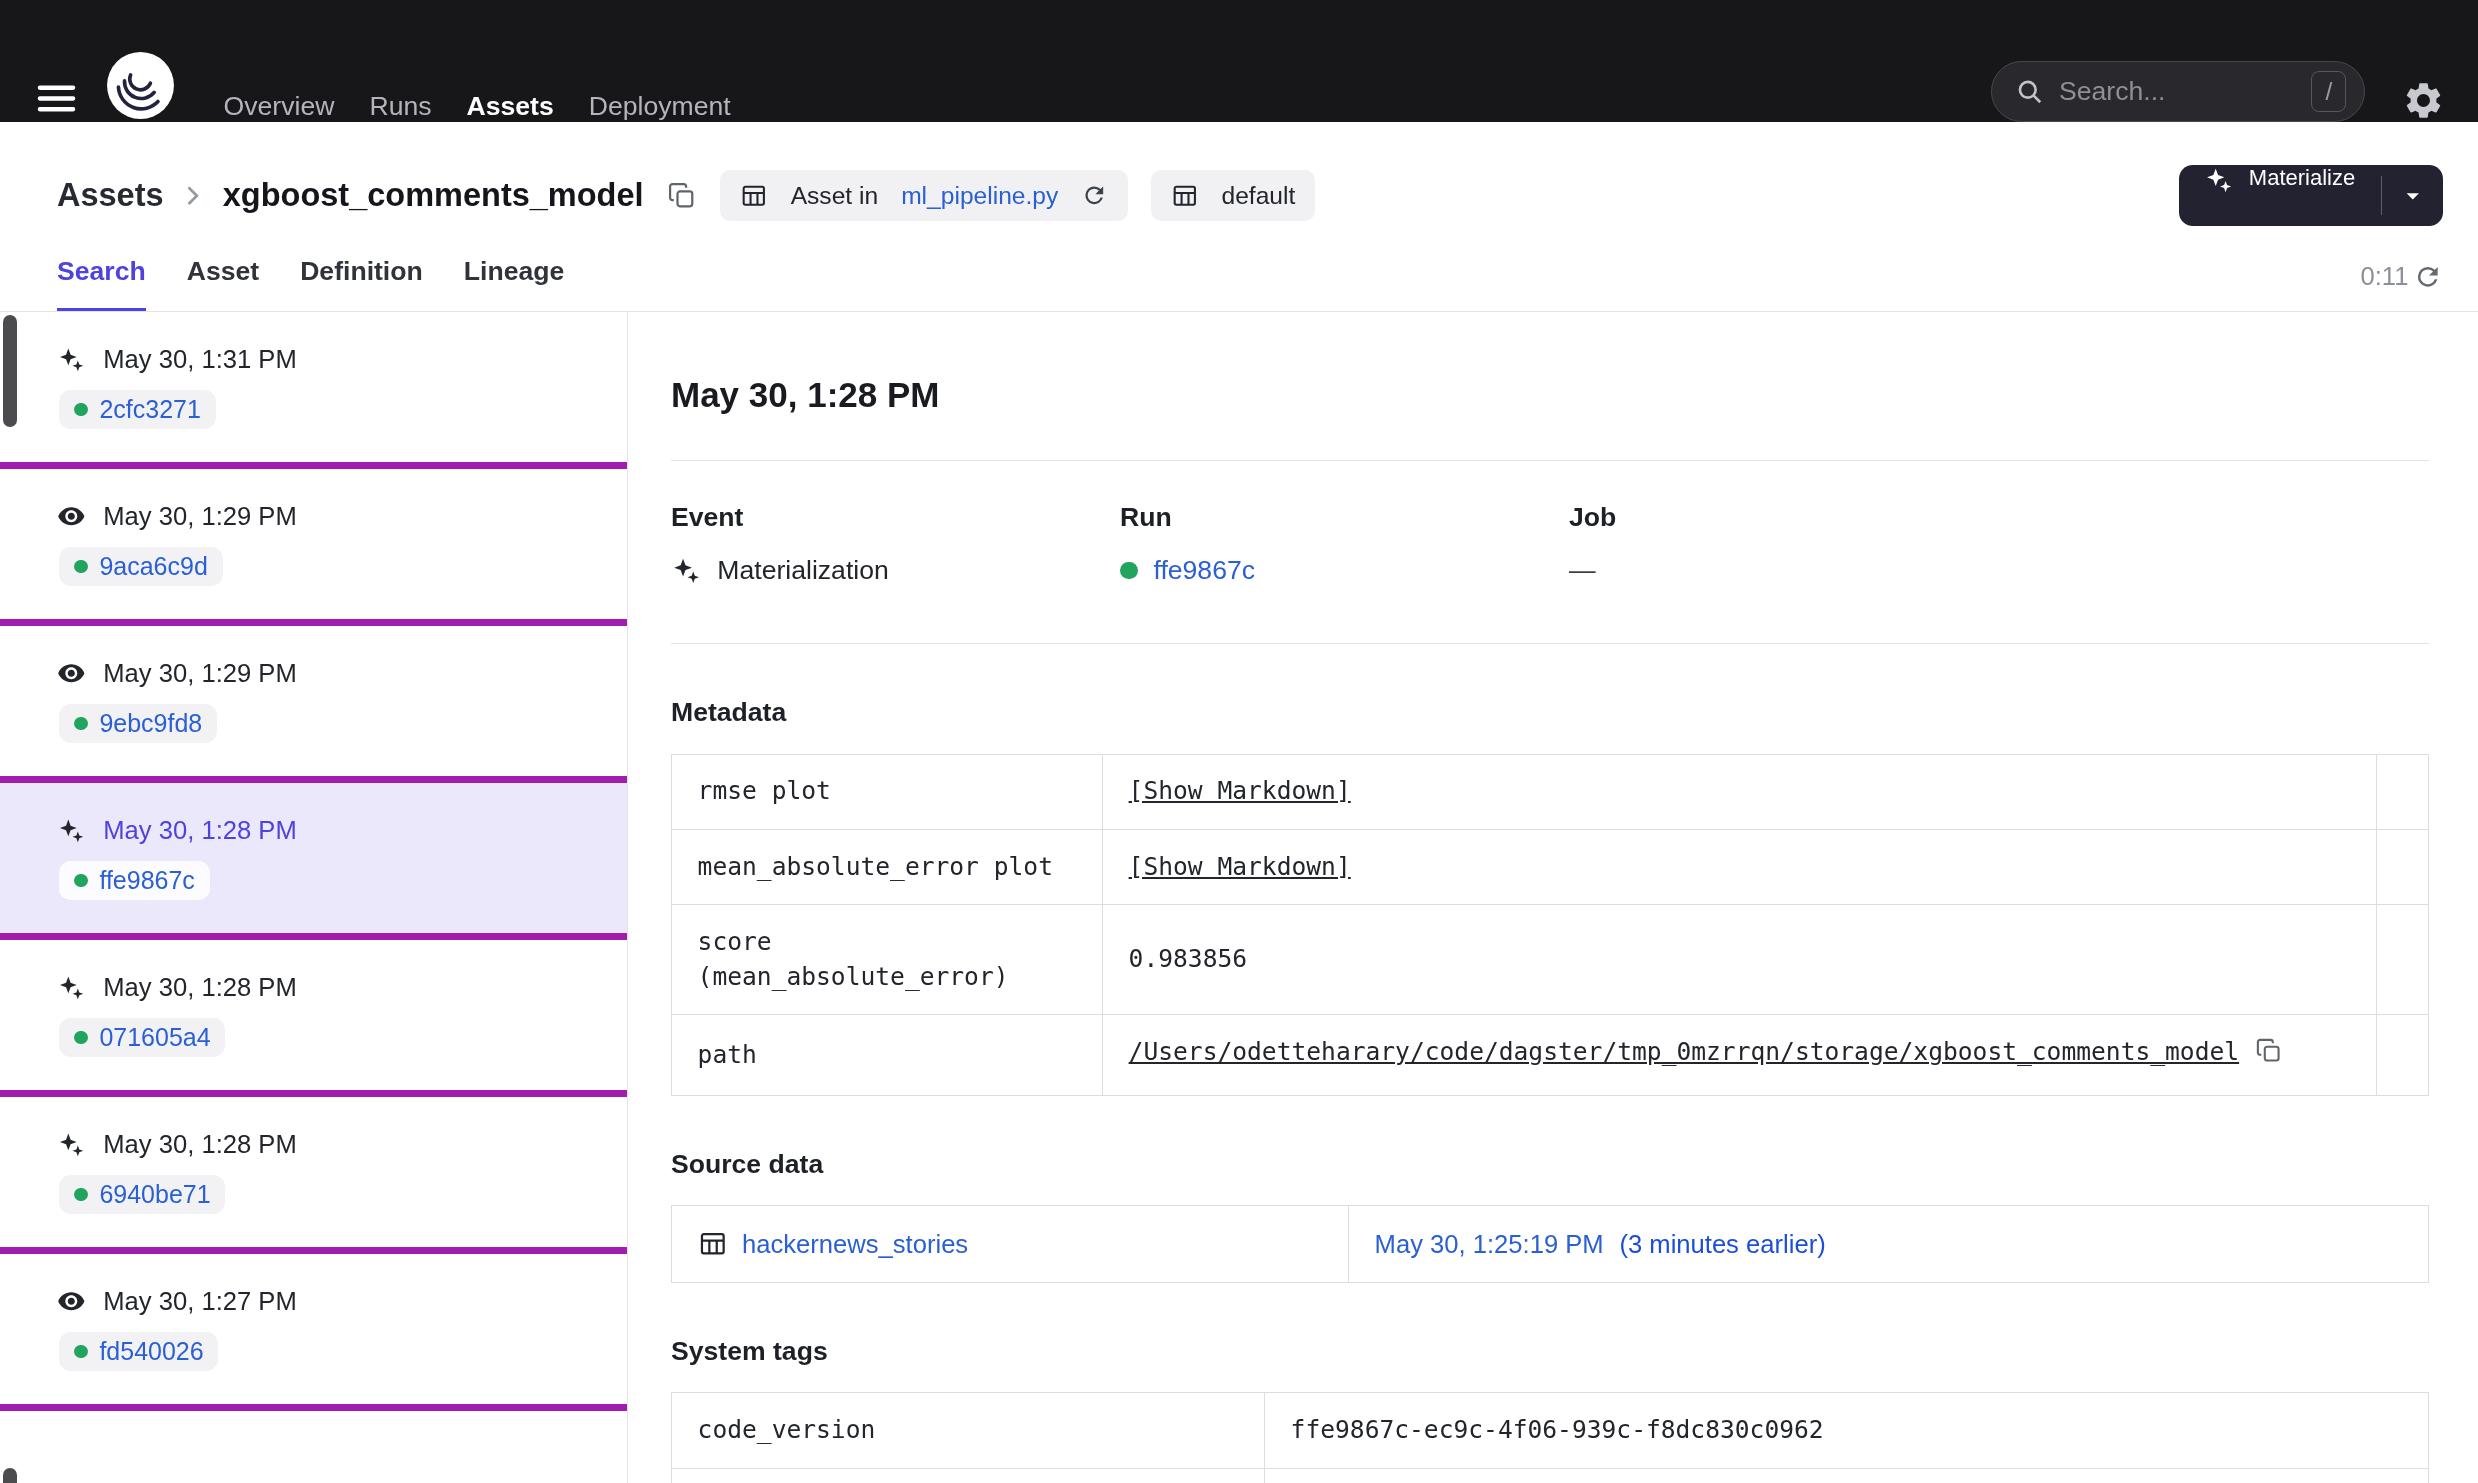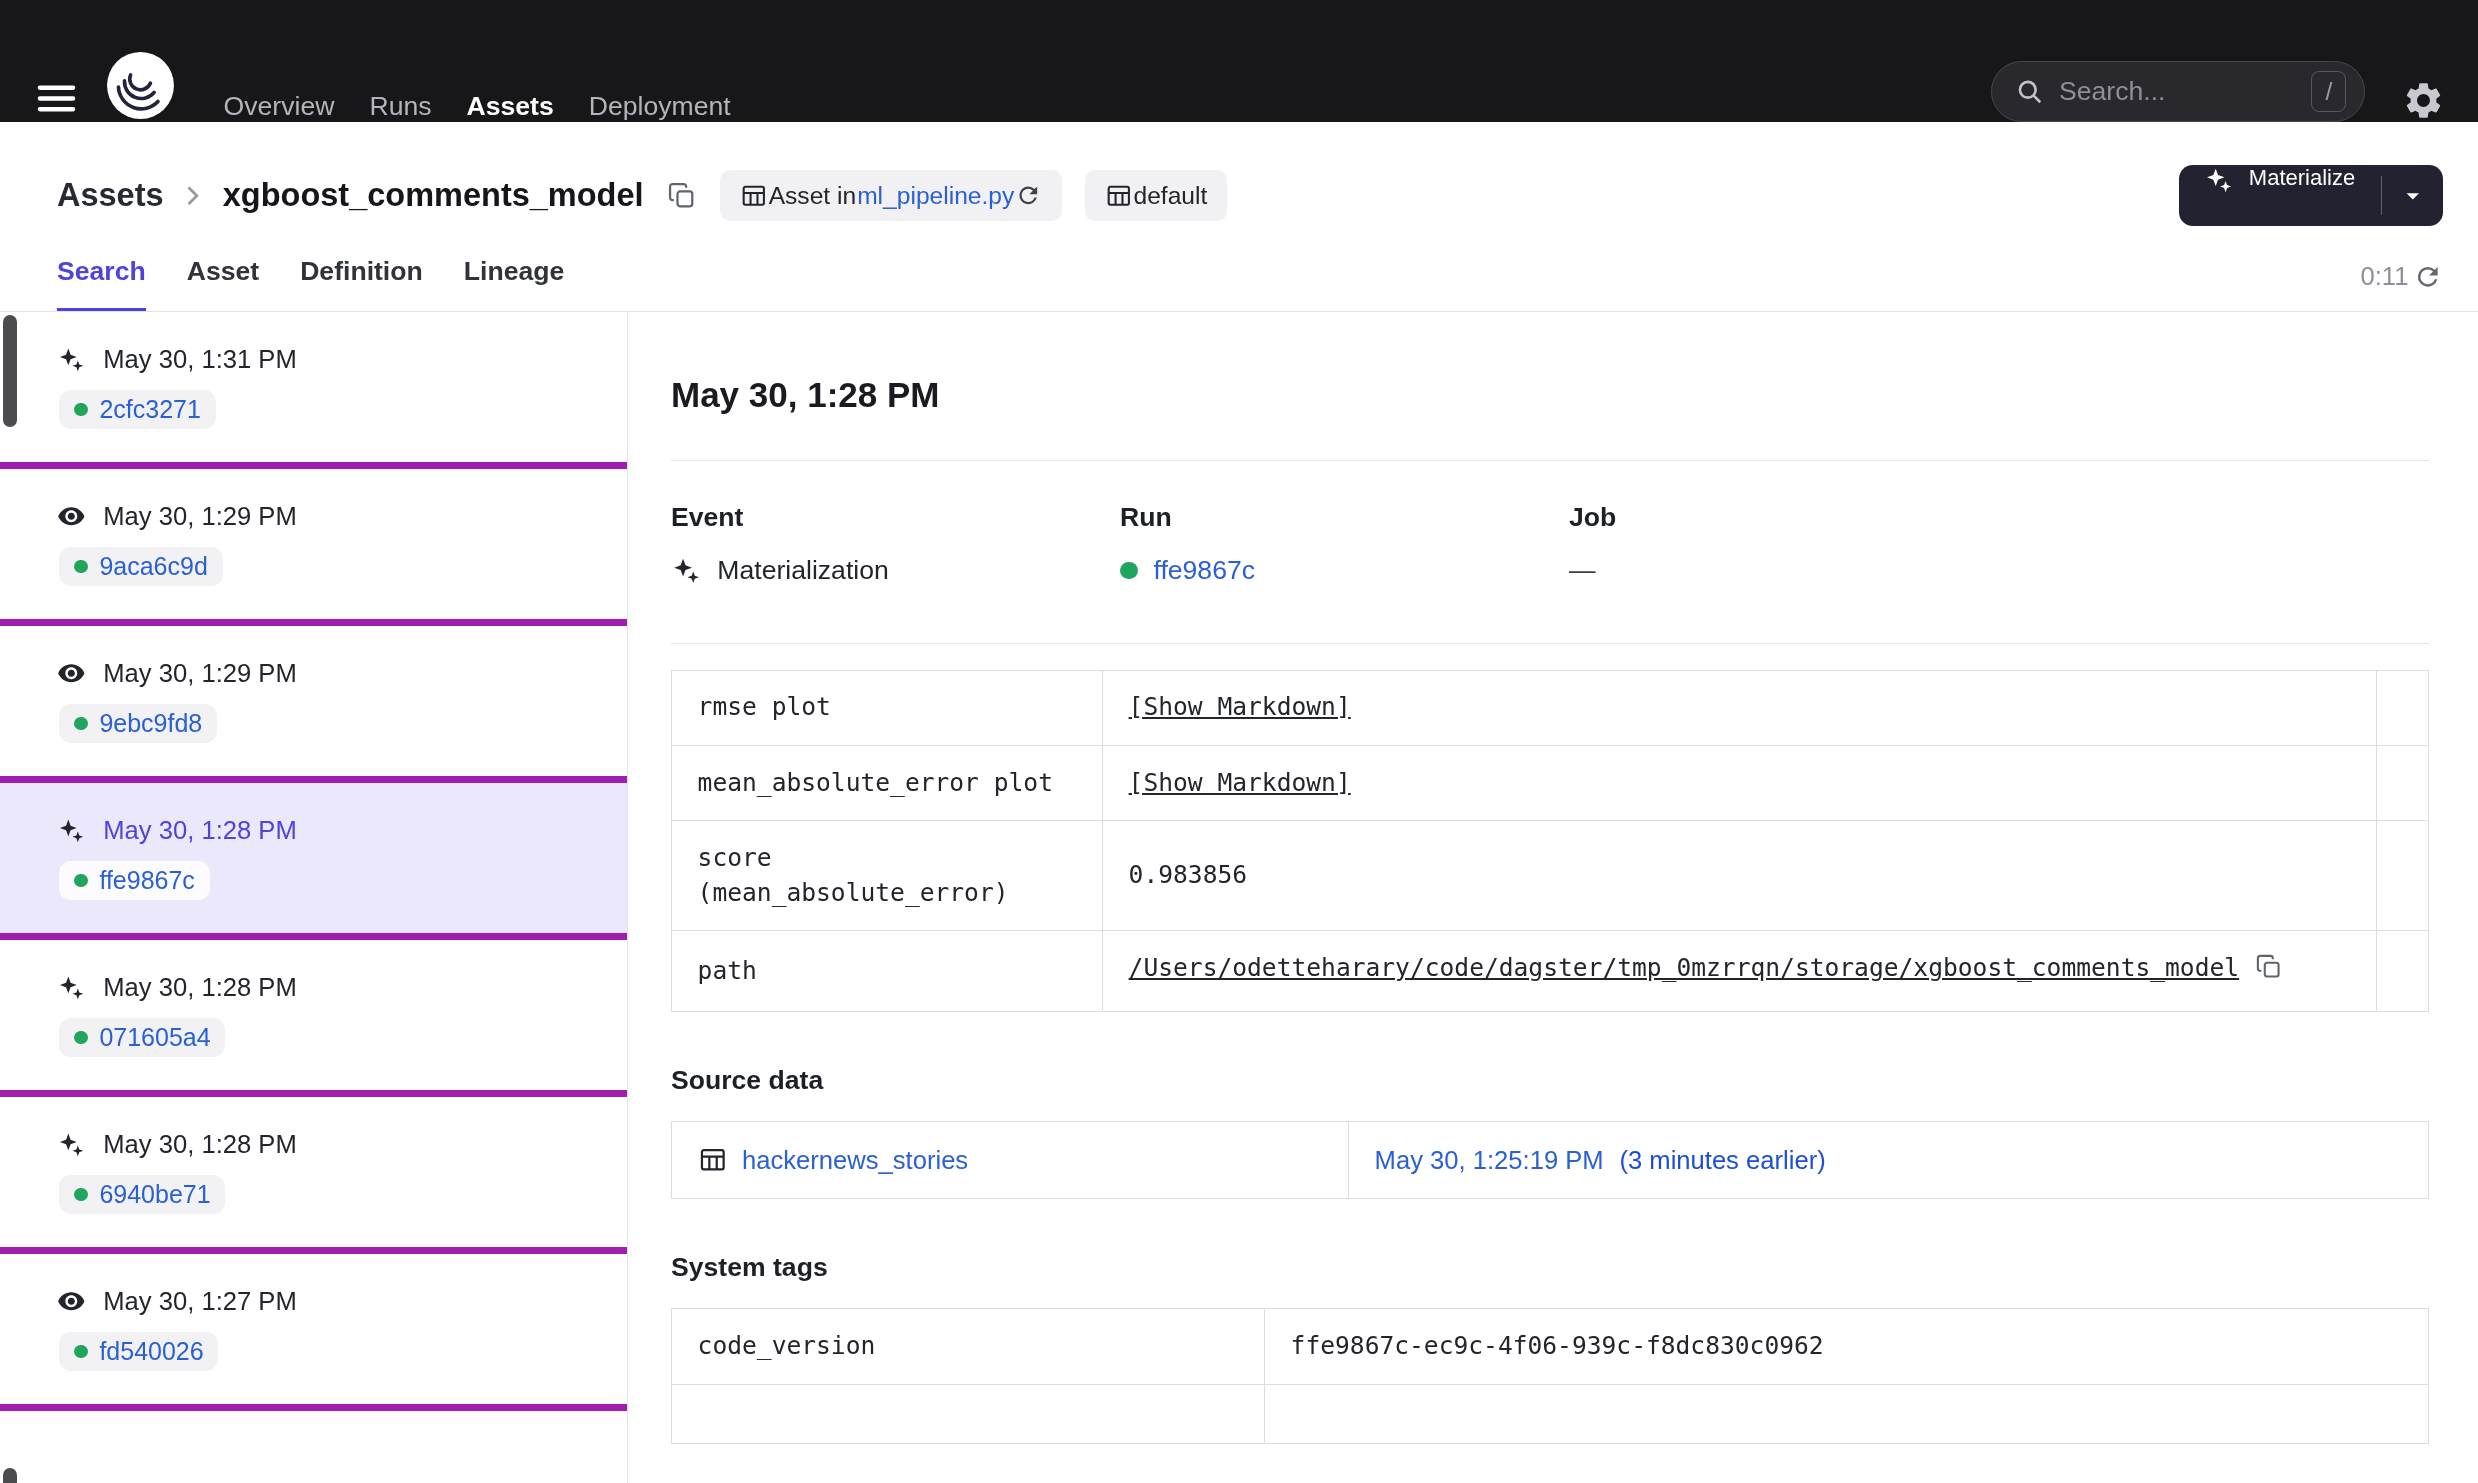--- a/index.html
+++ b/index.html
@@ -49,21 +49,21 @@
     padding:43px 35px 0 57px; gap:23.6px;
   }
   .breadcrumb { display:flex; align-items:center; gap:15.8px; font-size:32.5px; }
   .crumb-root { color:#272a33; font-weight:600; cursor:pointer; }
   .crumb-chev { color:#949aa2; }
   .crumb-chev svg { width:27.6px; height:27.6px; }
   .asset-name { color:#14161b; font-weight:700; }
   .icon-btn { color:#5f646c; cursor:pointer; }
   .icon-btn svg { width:29.6px; height:29.6px; }
   .badge {
-    display:flex; align-items:center; gap:1px;
+    display:flex; align-items:center; gap:23px;
     background:#f1f1f4; border-radius:10px; height:51px; padding:0 19.7px;
     font-size:24.6px; color:#23252c;
   }
   .badge .grid-ic { color:#23252c; }
   .badge .grid-ic svg { width:27.6px; height:27.6px; }
   .badge a { color:#2a60d4; }
   .badge .refresh { color:#3c4047; cursor:pointer; }
   .badge .refresh svg { width:26.6px; height:26.6px; }
   .materialize {
     margin-left:auto; display:flex; align-items:stretch;
@@ -412,20 +412,21 @@
       <div class="erj-col">
         <div class="erj-label">Job</div>
         <div class="erj-value">
             <span class="job-dash">—</span>
           </div>
       </div>
     </div>
 
     <hr class="hdiv div2">
 
+    <div class="section-h">Metadata</div>
     <table class="data-table">
       <tbody>
   <tr>
     <td class="meta-key">rmse plot</td>
     <td class="meta-value"><a class="mono-link">[Show Markdown]</a></td>
     <td class="meta-extra"></td>
   </tr>
 
   <tr>
     <td class="meta-key">mean_absolute_error plot</td>

